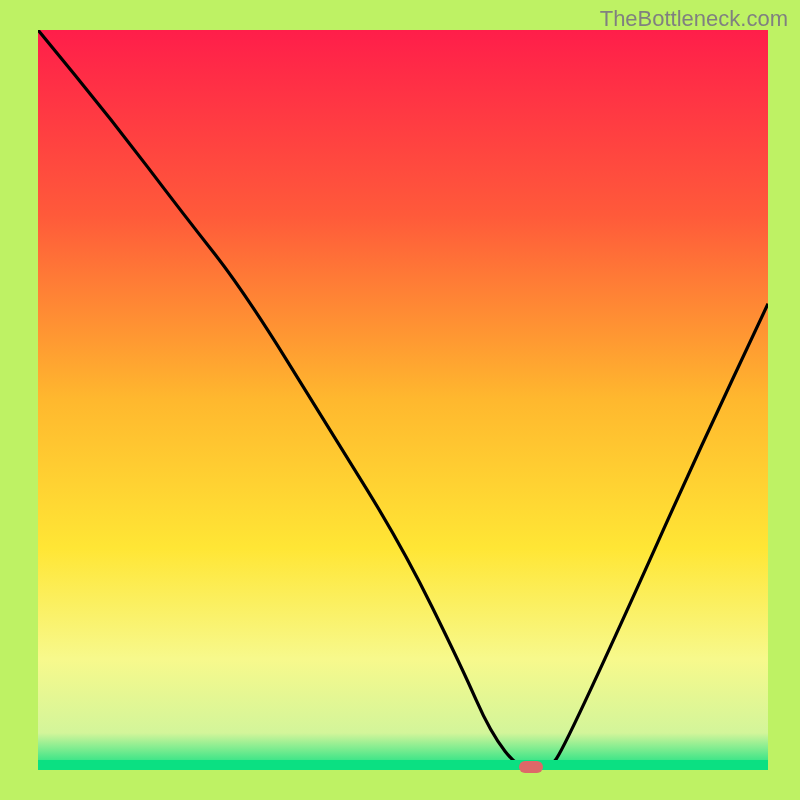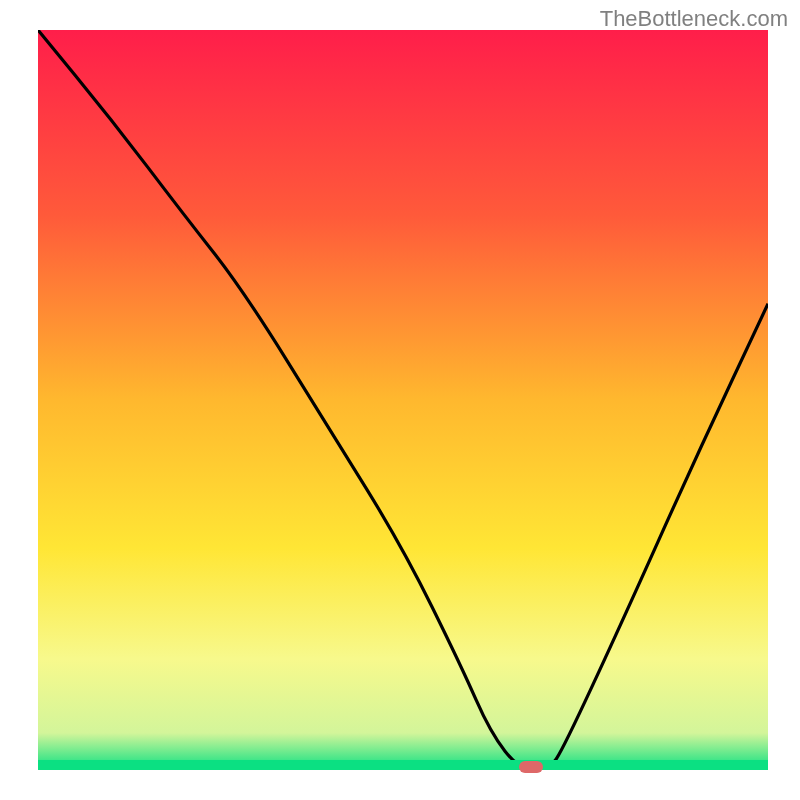--- a/index.html
+++ b/index.html
@@ -8,21 +8,21 @@
     background: #000;
     width: 800px;
     height: 800px;
     overflow: hidden;
     font-family: Arial, sans-serif;
   }
   .container {
     width: 800px;
     height: 800px;
     position: relative;
-    background: #ffffff;
+    background: #bef264;
   }
   .watermark {
     position: absolute;
     top: 6px;
     right: 12px;
     color: #808080;
     font-size: 22px;
     font-weight: 500;
     z-index: 10;
   }

